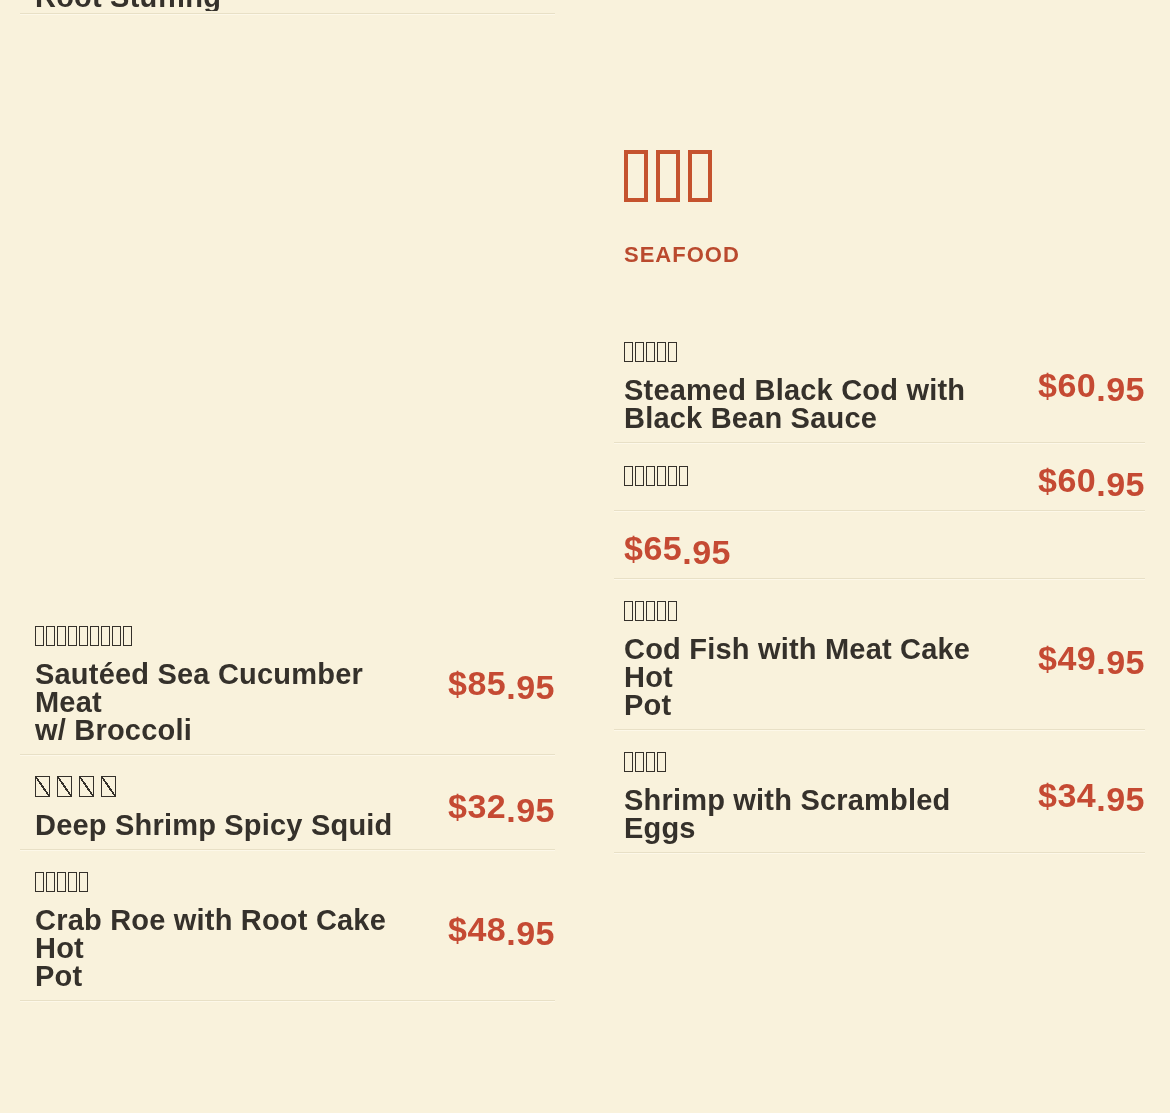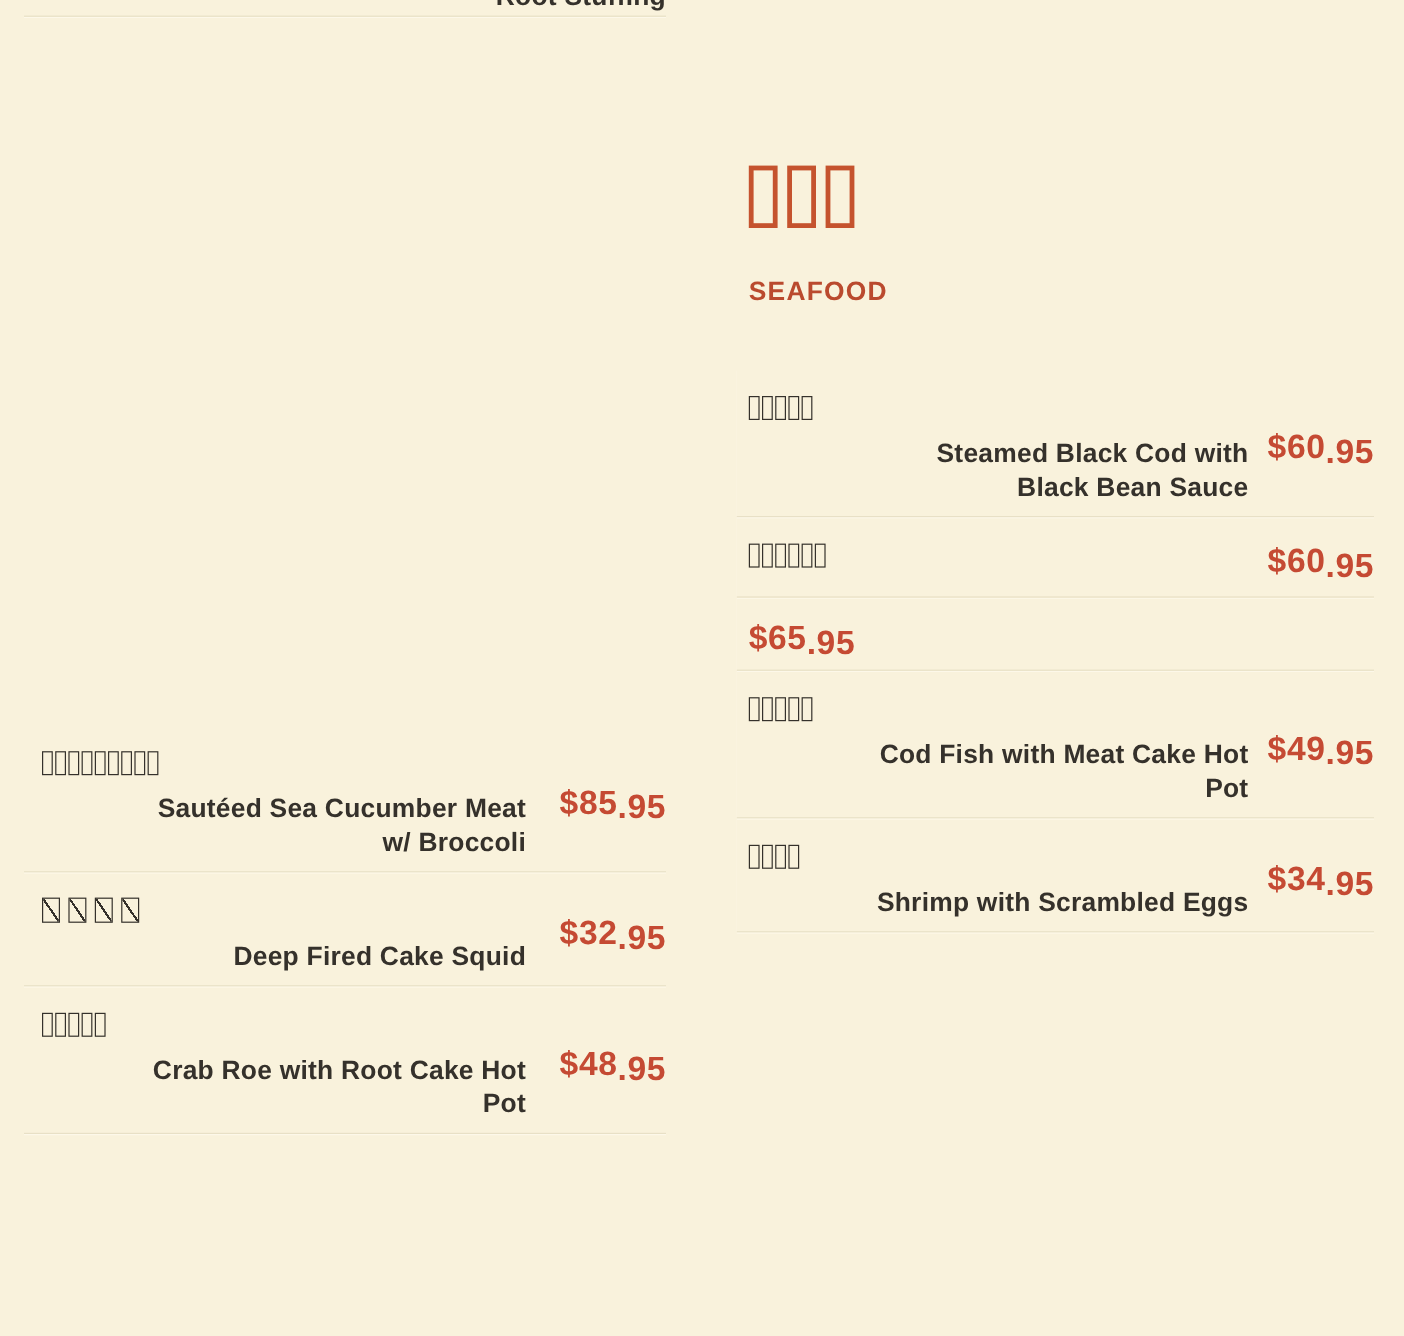--- a/index.html
+++ b/index.html
@@ -24,21 +24,21 @@
 
   
   .top-frag{position:absolute;left:20px;top:0;width:535px;}
   .frag-clip{height:11px;overflow:hidden;padding-left:15px;}
   .frag-clip .en{margin-top:-17px;}
   .top-frag .rule{margin-top:2px;}
 
   
   .col{position:absolute;}
   .col-left{left:20px;top:604px;width:535px;}
-  .col-right{left:614px;top:138px;width:531px;}
+  .col-right{left:614px;top:150px;width:531px;}
 
   
   .section-cn{display:flex;align-items:flex-end;margin-left:10px;height:52px;}
   .section-cn .tofu{width:24px;height:52px;border-width:4px;border-color:var(--accent);margin-right:8px;background:none;}
   .section-label{
     margin:40px 0 0 10px;
     font-size:22px;line-height:26px;font-weight:600;
     letter-spacing:1px;color:var(--section);
   }
   .col-right .items{margin-top:52px;}
@@ -61,28 +61,27 @@
   }
   .cn.slashed .tofu{
     width:15px;height:21px;margin-right:7px;
     background:linear-gradient(to bottom left,
       rgba(0,0,0,0) calc(50% - 0.9px),
       var(--ink) calc(50% - 0.9px),
       var(--ink) calc(50% + 0.9px),
       rgba(0,0,0,0) calc(50% + 0.9px));
   }
   .en{
-    font-size:22px;line-height:28px;font-weight:600;
+    font-size:29px;line-height:28px;font-weight:600;
     letter-spacing:0.2px;color:var(--ink);
     white-space:pre-line;
-    text-align:right;
   }
   .price{
     flex:0 0 auto;white-space:nowrap;
-    font-size:28px;font-weight:700;letter-spacing:0.5px;
+    font-size:34px;font-weight:700;letter-spacing:0.5px;
     color:var(--price);
   }
   .price .cents{position:relative;top:4px;}
 </style>
 </head>
 <body>
 
 <div class="top-frag">
   <div class="frag-clip">
     <div class="en">Root Stuffing</div>
@@ -113,21 +112,21 @@
     </div>
 
     <div class="item">
       <div class="item-info">
         <div class="cn slashed">
             <span class="tofu"></span>
             <span class="tofu"></span>
             <span class="tofu"></span>
             <span class="tofu"></span>
           </div>
-        <div class="en">Deep Fired Cake Squid</div>
+        <div class="en">Deep Shrimp Spicy Squid</div>
       </div>
       <div class="price">$32<span class="cents">.95</span></div>
     </div>
 
     <div class="item">
       <div class="item-info">
         <div class="cn plain">
             <span class="tofu"></span>
             <span class="tofu"></span>
             <span class="tofu"></span>

